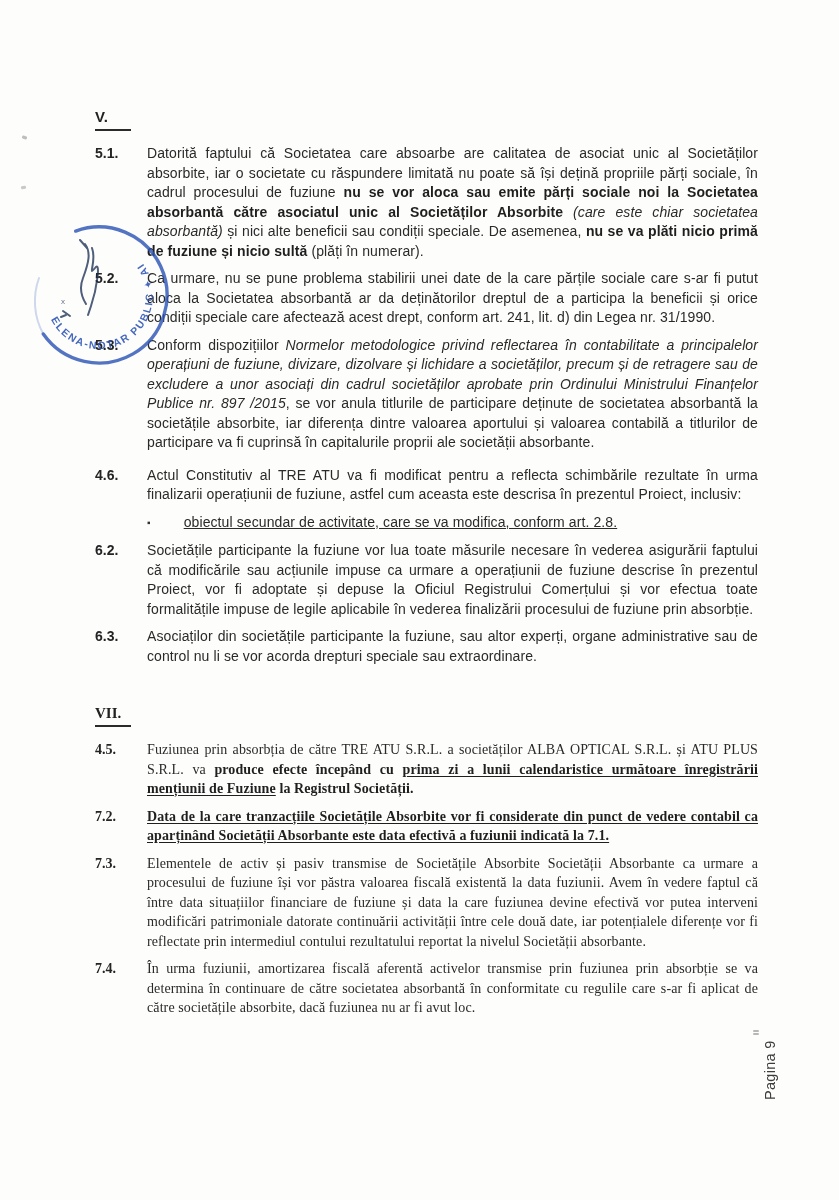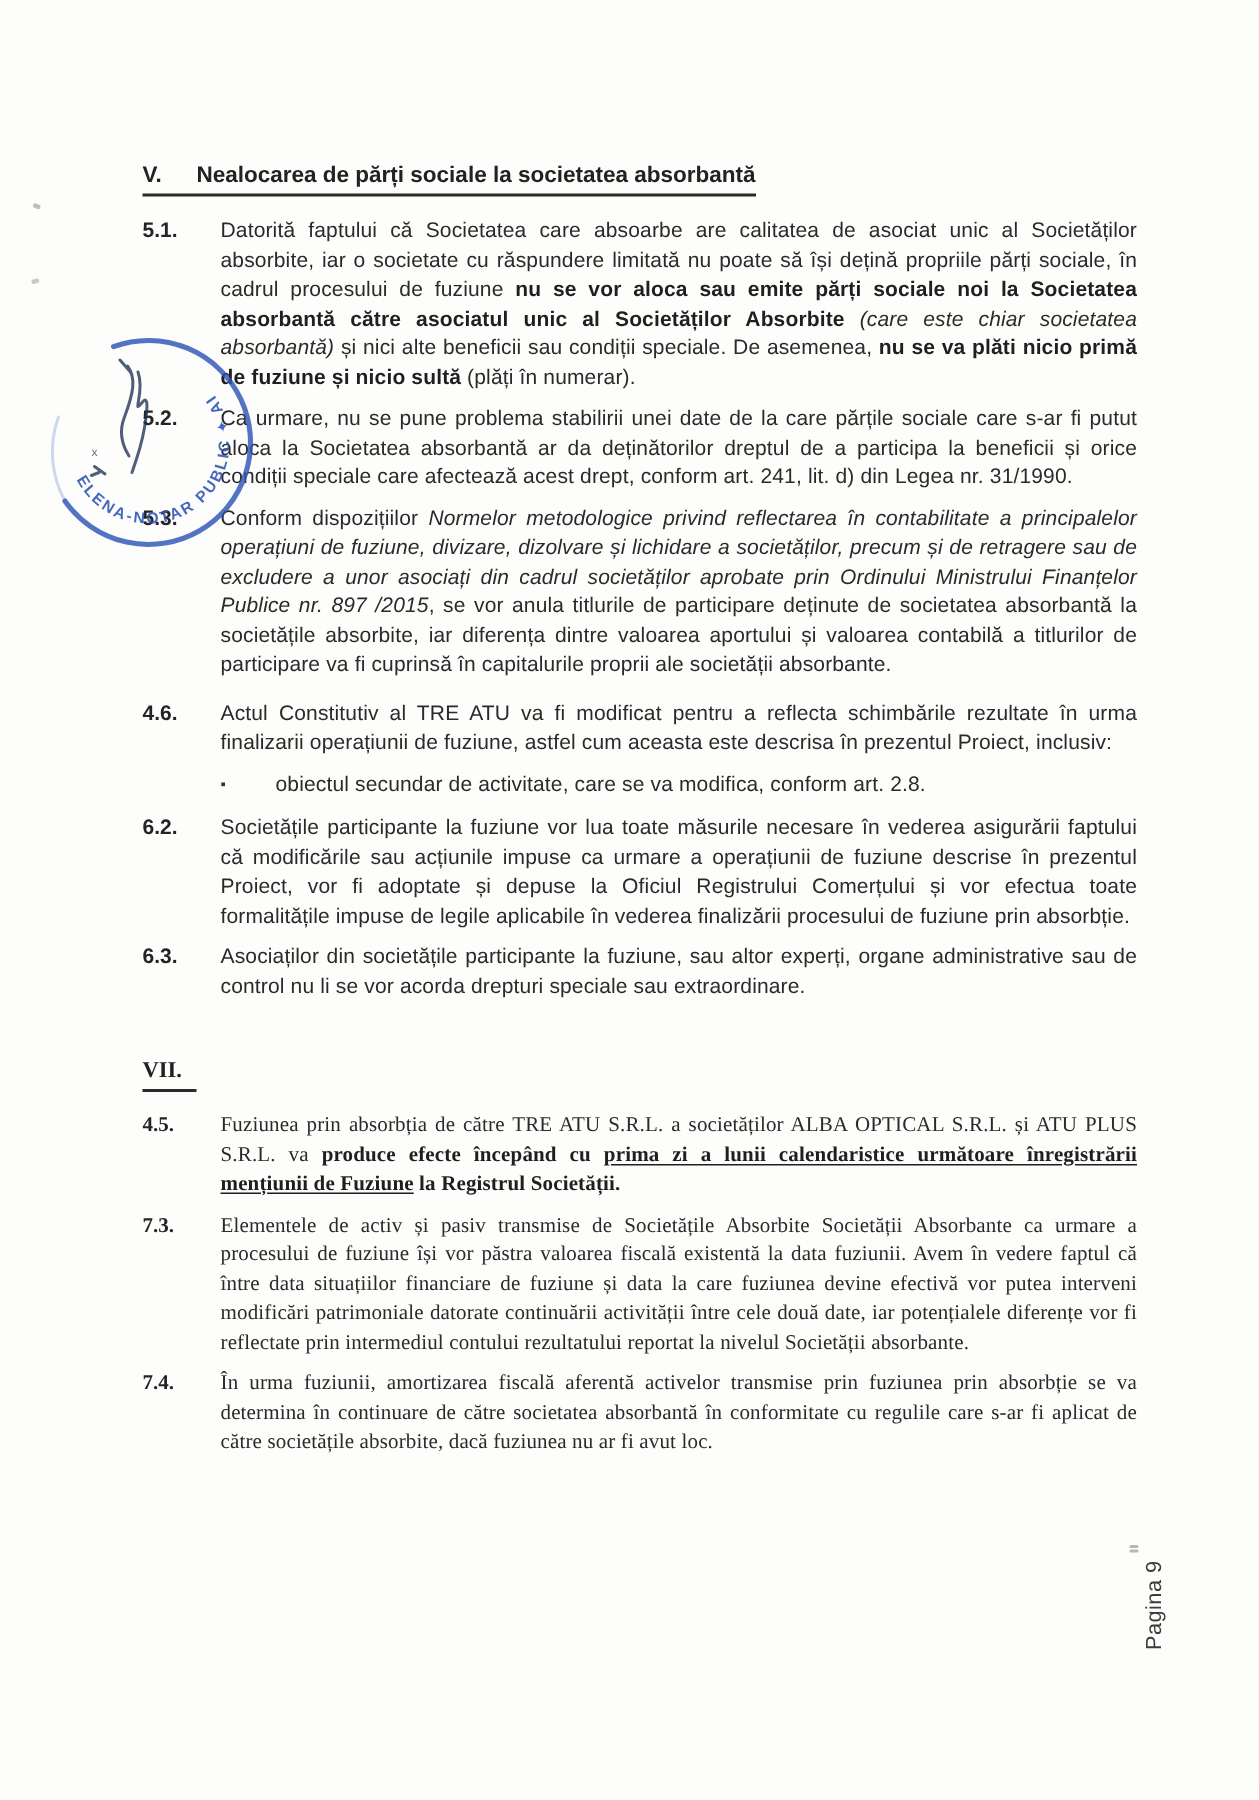--- a/index.html
+++ b/index.html
@@ -12,21 +12,21 @@
   .content{position:absolute;left:95px;top:107px;width:665px;}
   .section{margin:0;}
   .section:nth-child(2){margin-top:13px;}
   .section:nth-child(3){margin-top:37px;font-family:Liberation Serif, serif;}
   .heading{font-size:15px;line-height:20px;font-weight:bold;margin:0 0 13px 0;color:#222;}
   .h-inner{display:inline-flex;border-bottom:2px solid #2b2b2b;padding-bottom:2px;}
   .h-num{min-width:36px;}
   .para{display:flex;margin:0 2px 8px 0;font-size:14px;line-height:19.5px;}
   .para .num{width:52px;flex:none;font-weight:bold;color:#242424;}
   .para .txt{width:612px;text-align:justify;letter-spacing:0.1px;color:#2a2a2a;}
-  .para .txt.no-justify{text-align:left;}
+  .para .txt.no-justify{text-align:left;text-decoration:underline;}
   .bullet{display:inline-block;font-size:10px;margin-right:33px;transform:translateY(-1px);color:#333;}
   .rb{font-weight:bold;color:#1f1f1f;}
   .ri{font-style:italic;}
   .rbu{font-weight:bold;text-decoration:underline;text-underline-offset:2px;color:#1f1f1f;}
   .stamp{position:absolute;left:25px;top:218px;width:152px;height:156px;z-index:3;opacity:0.93;}
   .page-number{
     position:absolute;left:762px;top:1100px;width:62px;font-size:14.5px;color:#3c3c3c;
     transform:rotate(-90deg);transform-origin:0 0;letter-spacing:0.3px;white-space:nowrap;
   }
   .speck{position:absolute;background:#8a8a8a;border-radius:1px;}
@@ -36,21 +36,20 @@
 </style>
 </head>
 <body>
 
 <div class="page">
 
   <div class="content" id="doc-content">
       <div class="section">
         <div class="heading"><span class="h-inner">
             <span class="h-num">V.</span>
-            <span class="h-title">Nealocarea de părți sociale la societatea absorbantă</span>
           </span></div>
         <div class="para">
           <div class="num">5.1.</div>
           <div class="txt"><span>Datorită faptului că Societatea care absoarbe are calitatea de asociat unic al Societăților absorbite, iar o societate cu răspundere limitată nu poate să își dețină propriile părți sociale, în cadrul procesului de fuziune </span><span class="rb">nu se vor aloca sau emite părți sociale noi la Societatea absorbantă către asociatul unic al Societăților Absorbite </span><span class="ri">(care este chiar societatea absorbantă)</span><span> și nici alte beneficii sau condiții speciale. De asemenea, </span><span class="rb">nu se va plăti nicio primă de fuziune și nicio sultă</span><span> (plăți în numerar).</span></div>
         </div>
         <div class="para">
           <div class="num">5.2.</div>
           <div class="txt"><span>Ca urmare, nu se pune problema stabilirii unei date de la care părțile sociale care s-ar fi putut aloca la Societatea absorbantă ar da deținătorilor dreptul de a participa la beneficii și orice condiții speciale care afectează acest drept, conform art. 241, lit. d) din Legea nr. 31/1990.</span></div>
         </div>
         <div class="para">
@@ -76,20 +75,24 @@
           <div class="txt"><span>Asociaților din societățile participante la fuziune, sau altor experți, organe administrative sau de control nu li se vor acorda drepturi speciale sau extraordinare.</span></div>
         </div>
       </div>
       <div class="section">
         <div class="heading"><span class="h-inner">
             <span class="h-num">VII.</span>
           </span></div>
         <div class="para">
           <div class="num">4.5.</div>
           <div class="txt"><span>Fuziunea prin absorbția de către TRE ATU S.R.L. a societăților ALBA OPTICAL S.R.L. și ATU PLUS S.R.L. va </span><span class="rb">produce efecte începând cu </span><span class="rbu">prima zi a lunii calendaristice următoare înregistrării mențiunii de Fuziune</span><span class="rb"> la Registrul Societății.</span></div>
+        </div>
+        <div class="para">
+          <div class="num">7.2.</div>
+          <div class="txt"><span class="rbu">Data de la care tranzacțiile Societățile Absorbite vor fi considerate din punct de vedere contabil ca aparținând Societății Absorbante este data efectivă a fuziunii indicată la 7.1.</span></div>
         </div>
         <div class="para">
           <div class="num">7.3.</div>
           <div class="txt"><span>Elementele de activ și pasiv transmise de Societățile Absorbite Societății Absorbante ca urmare a procesului de fuziune își vor păstra valoarea fiscală existentă la data fuziunii. Avem în vedere faptul că între data situațiilor financiare de fuziune și data la care fuziunea devine efectivă vor putea interveni modificări patrimoniale datorate continuării activității între cele două date, iar potențialele diferențe vor fi reflectate prin intermediul contului rezultatului reportat la nivelul Societății absorbante.</span></div>
         </div>
         <div class="para">
           <div class="num">7.4.</div>
           <div class="txt"><span>În urma fuziunii, amortizarea fiscală aferentă activelor transmise prin fuziunea prin absorbție se va determina în continuare de către societatea absorbantă în conformitate cu regulile care s-ar fi aplicat de către societățile absorbite, dacă fuziunea nu ar fi avut loc.</span></div>
         </div>
       </div>

